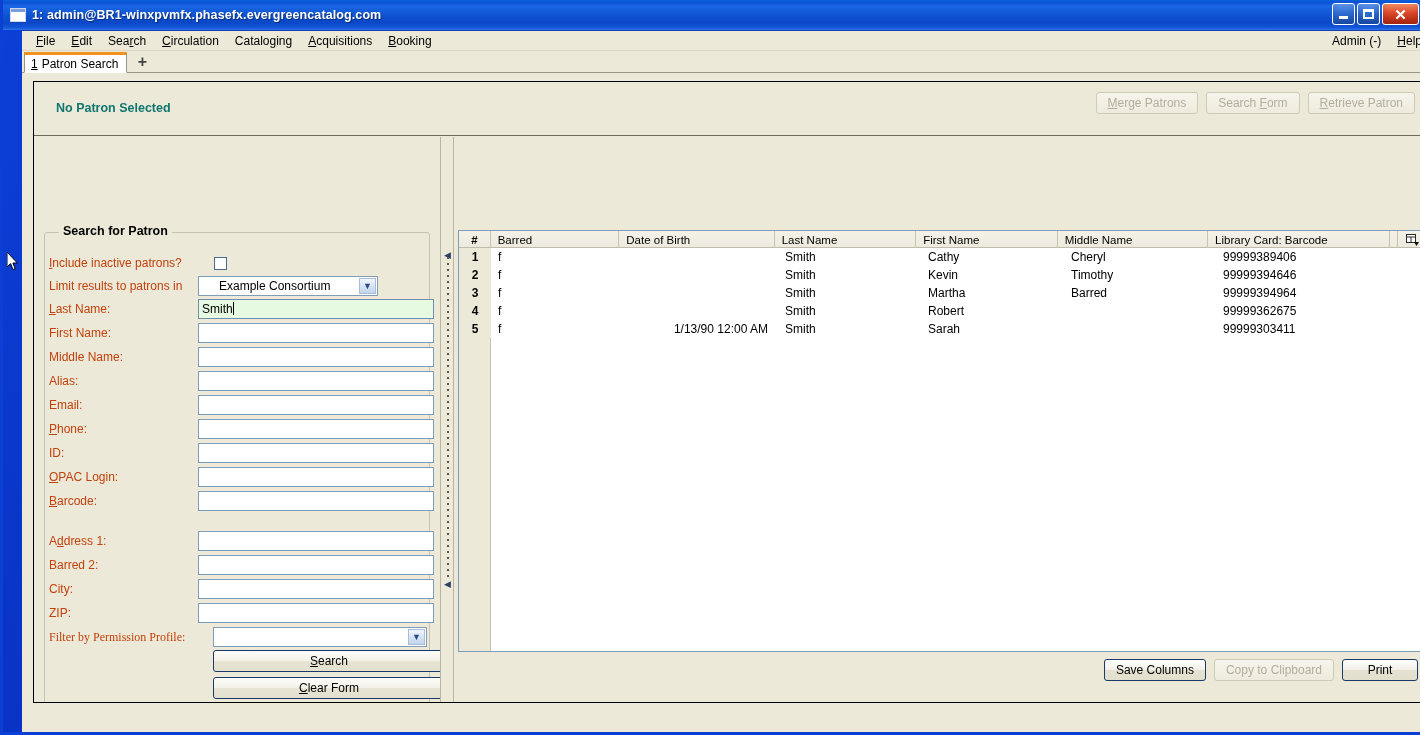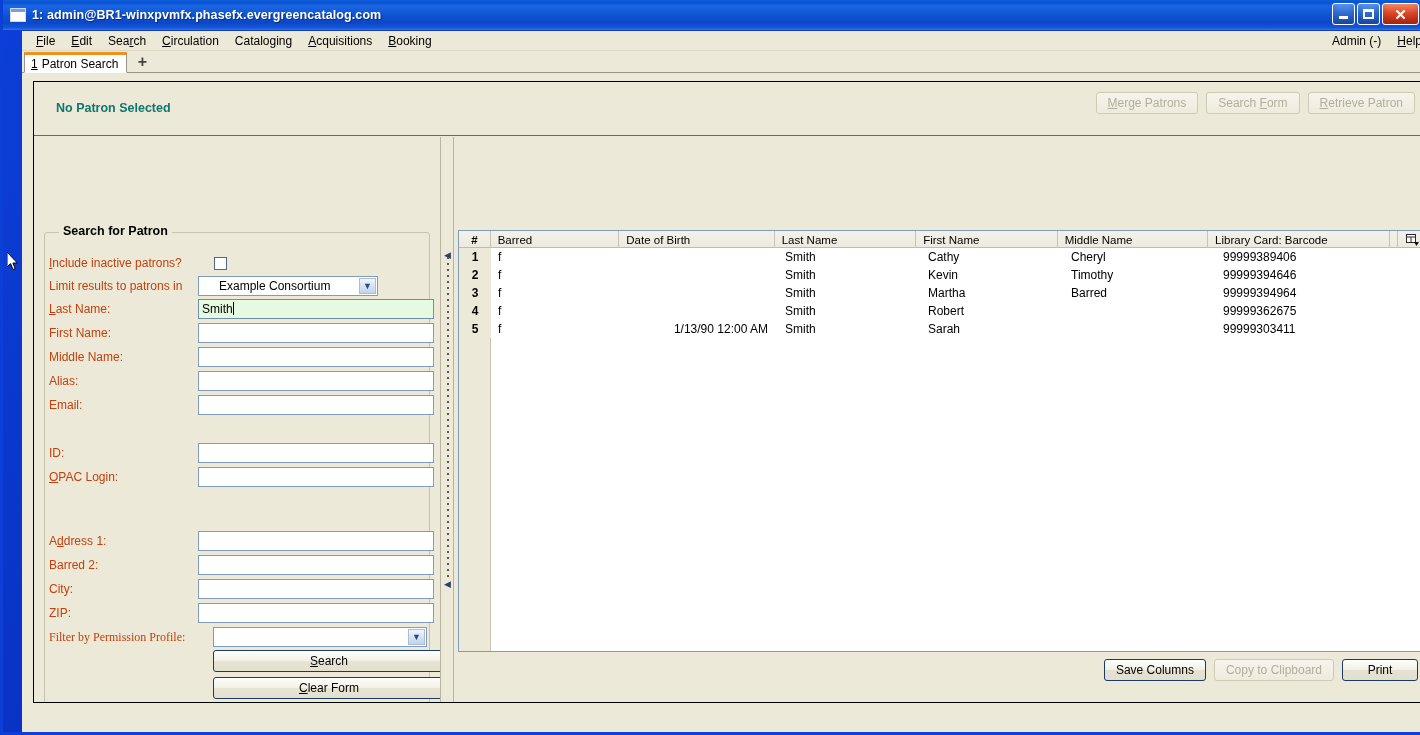--- a/index.html
+++ b/index.html
@@ -454,31 +454,39 @@
           <div class="frow" style="top:136px;">
             <span class="flabel">Alias:</span>
             <span class="finput"></span>
           </div>
 
           <div class="frow" style="top:160px;">
             <span class="flabel">Email:</span>
             <span class="finput"></span>
           </div>
 
+          <div class="frow" style="top:184px;">
+            <span class="flabel"><span class="mn">P</span>hone:</span>
+            <span class="finput"></span>
+          </div>
 
           <div class="frow" style="top:232px;">
             <span class="flabel"><span class="mn">O</span>PAC Login:</span>
             <span class="finput"></span>
           </div>
 
           <div class="frow" style="top:208px;">
             <span class="flabel">ID:</span>
             <span class="finput"></span>
           </div>
 
+          <div class="frow" style="top:256px;">
+            <span class="flabel"><span class="mn">B</span>arcode:</span>
+            <span class="finput"></span>
+          </div>
 
           <div class="frow" style="top:296px;">
             <span class="flabel">A<span class="mn">d</span>dress 1:</span>
             <span class="finput"></span>
           </div>
 
           <div class="frow" style="top:320px;">
             <span class="flabel">Barred 2:</span>
             <span class="finput"></span>
           </div>

